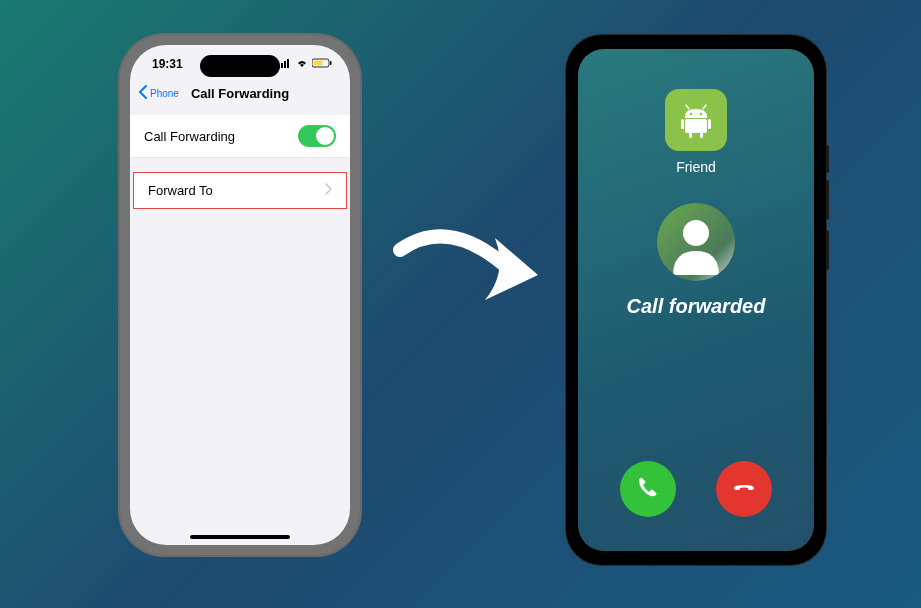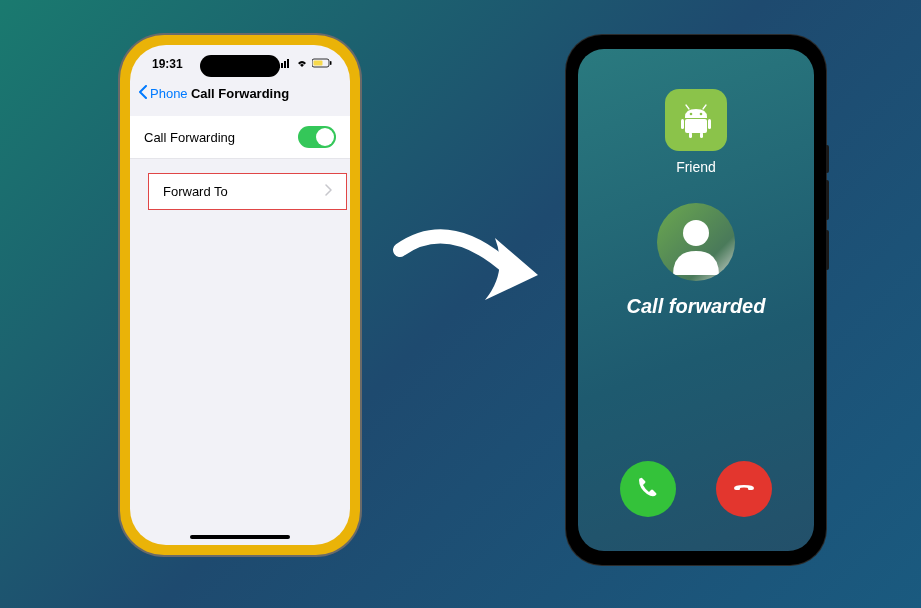--- a/index.html
+++ b/index.html
@@ -12,21 +12,21 @@
       overflow: hidden;
     }
 
     
     .iphone {
       position: absolute;
       left: 120px;
       top: 35px;
       width: 240px;
       height: 520px;
-      background: #eab308;
+      background: #737373;
       border-radius: 44px;
       padding: 10px;
       box-shadow: 0 0 0 2px #6a6a6a;
     }
     .iphone-screen {
       width: 100%;
       height: 100%;
       background: #f2f2f7;
       border-radius: 36px;
       overflow: hidden;
@@ -53,21 +53,21 @@
     }
     .status-icons { display: flex; gap: 3px; align-items: center; }
     .nav-bar {
       display: flex;
       align-items: center;
       padding: 14px 8px 10px 8px;
       position: relative;
     }
     .back-link {
       color: #007aff;
-      font-size: 13px;
+      font-size: 10px;
       display: flex;
       align-items: center;
       gap: 2px;
     }
     .nav-title {
       position: absolute;
       left: 50%;
       transform: translateX(-50%);
       font-weight: 600;
       font-size: 13px;
@@ -79,21 +79,21 @@
       background: #fff;
       padding: 10px 14px;
       display: flex;
       justify-content: space-between;
       align-items: center;
       font-size: 13px;
       border-bottom: 0.5px solid #e5e5ea;
     }
     .row.highlight {
       border: 1.5px solid #e04646;
-      margin: 14px 3px 0 18px;
+      margin: 14px 3px 0 3px;
     }
     .toggle {
       width: 38px;
       height: 22px;
       background: #34c759;
       border-radius: 11px;
       position: relative;
     }
     .toggle::after {
       content: "";

